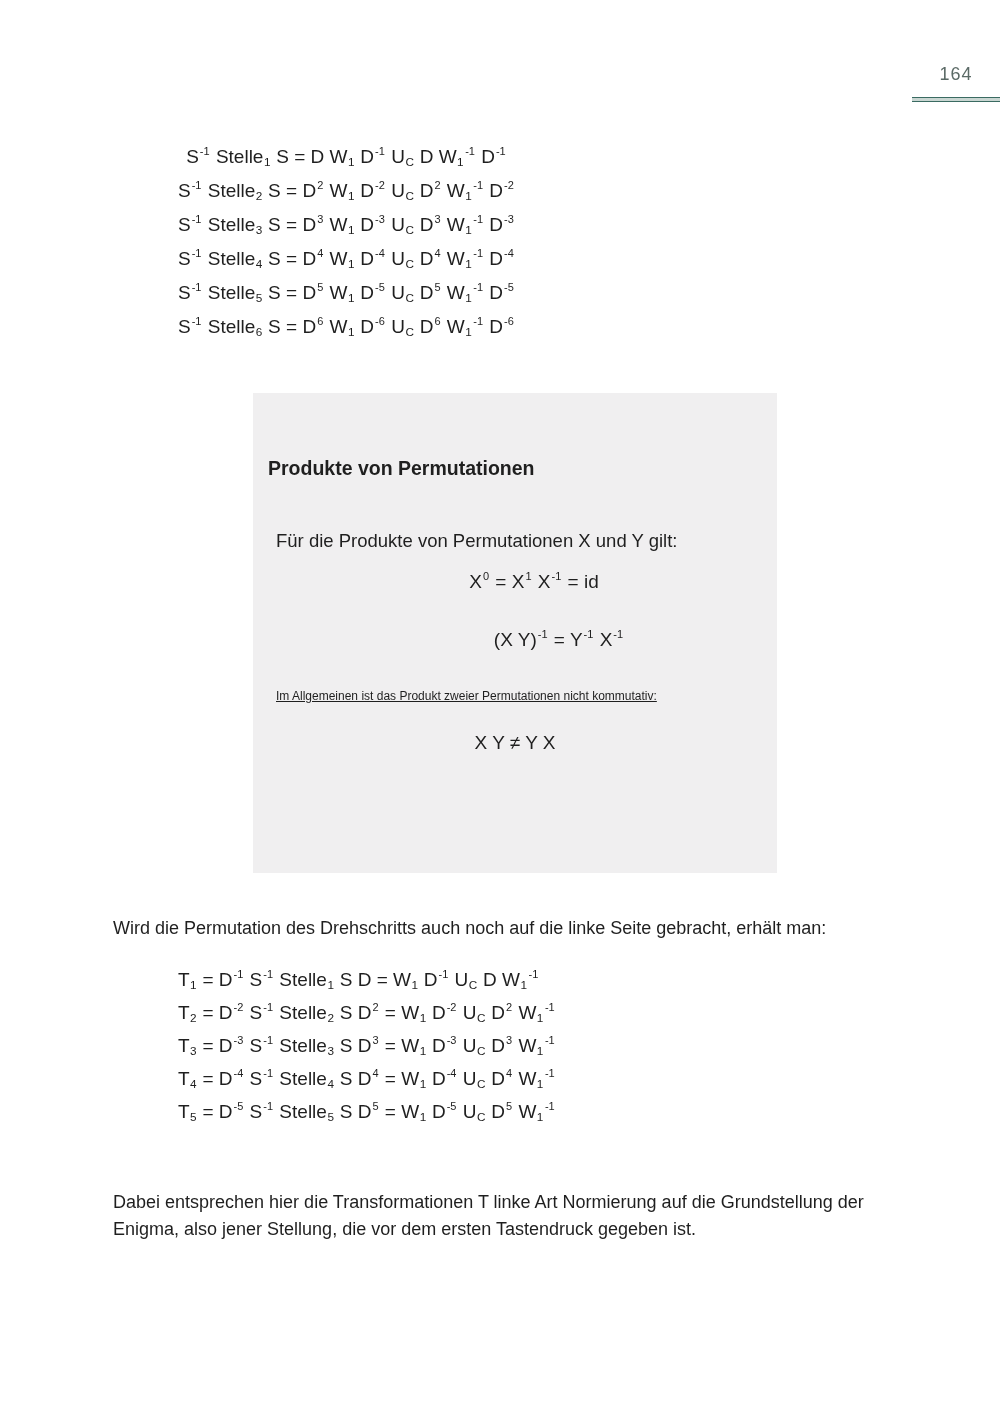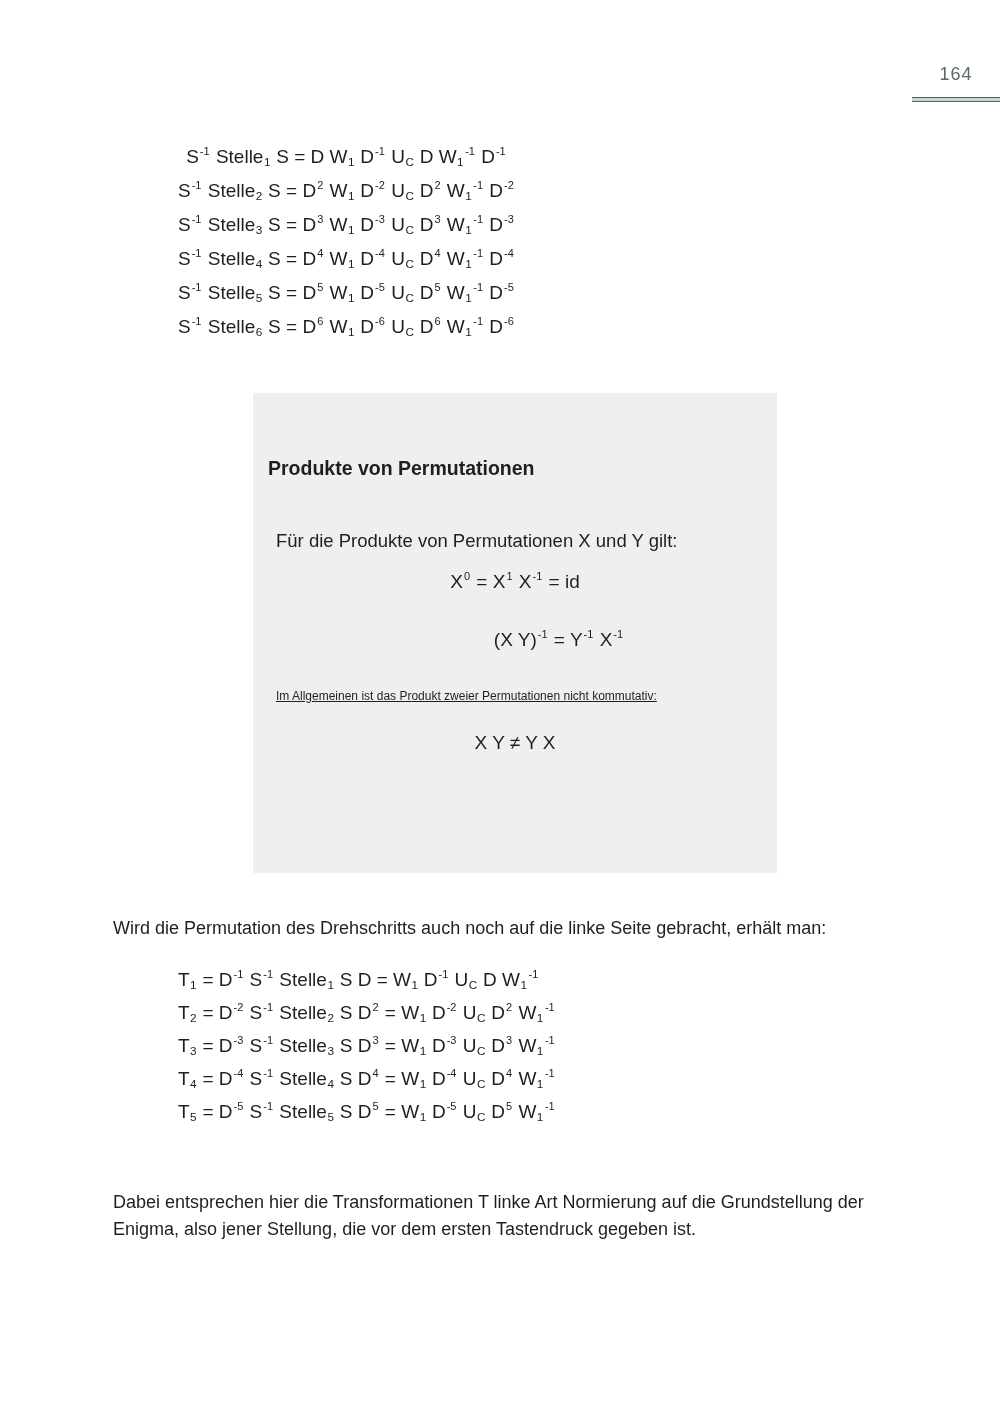--- a/index.html
+++ b/index.html
@@ -50,21 +50,21 @@
     font-size:19.5px;font-weight:700;line-height:1.2;
   }
   .infobox .box-intro{
     position:absolute;left:15px;top:126px;margin:8px;
     font-size:18.5px;line-height:27px;
   }
   .formula{
     position:absolute;left:0;width:100%;text-align:center;
     font-size:19px;line-height:30px;white-space:nowrap;
   }
-  .f-identity{top:174px;}
+  .f-identity{top:174px;margin-left:19px;}
   .f-inverse{top:232px;padding-left:44px;}
   .f-noncomm{top:335px;}
   .infobox .box-note{
     position:absolute;left:15px;top:282px;margin:8px;width:595px;
     font-size:12px;line-height:27px;text-decoration:underline;
   }
 
   .para{position:absolute;margin:8px;font-size:18px;line-height:27px;}
   .para1{left:105px;top:907px;width:820px;}
   .para2{left:105px;top:1181px;width:780px;}

